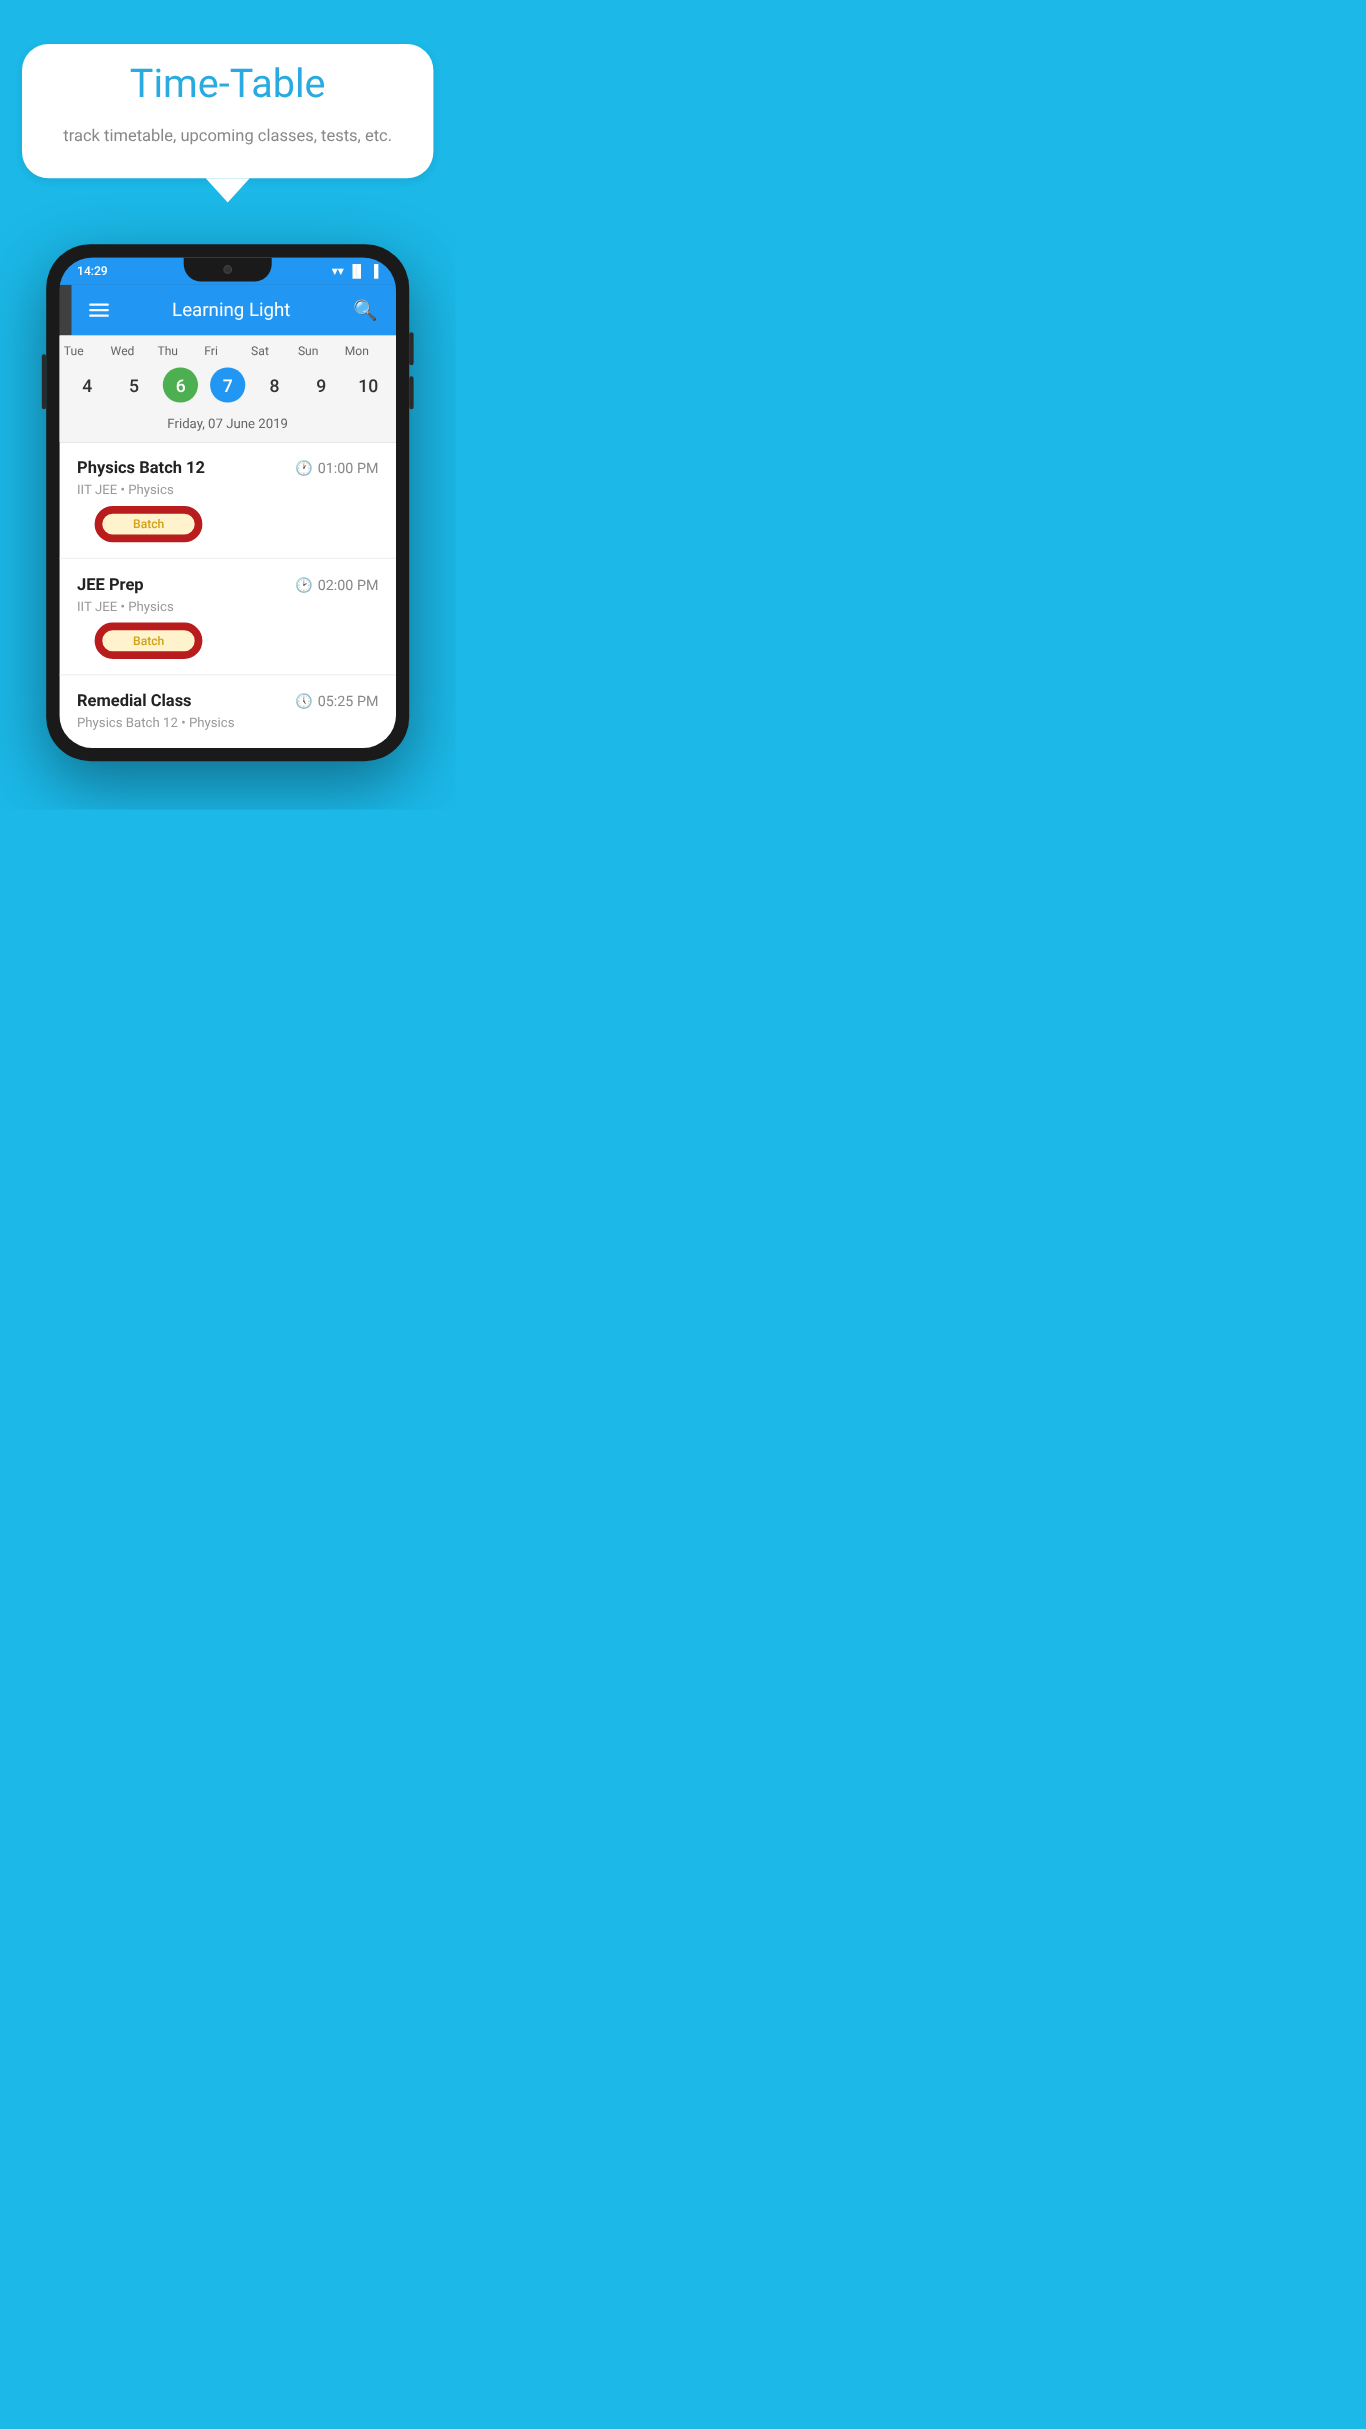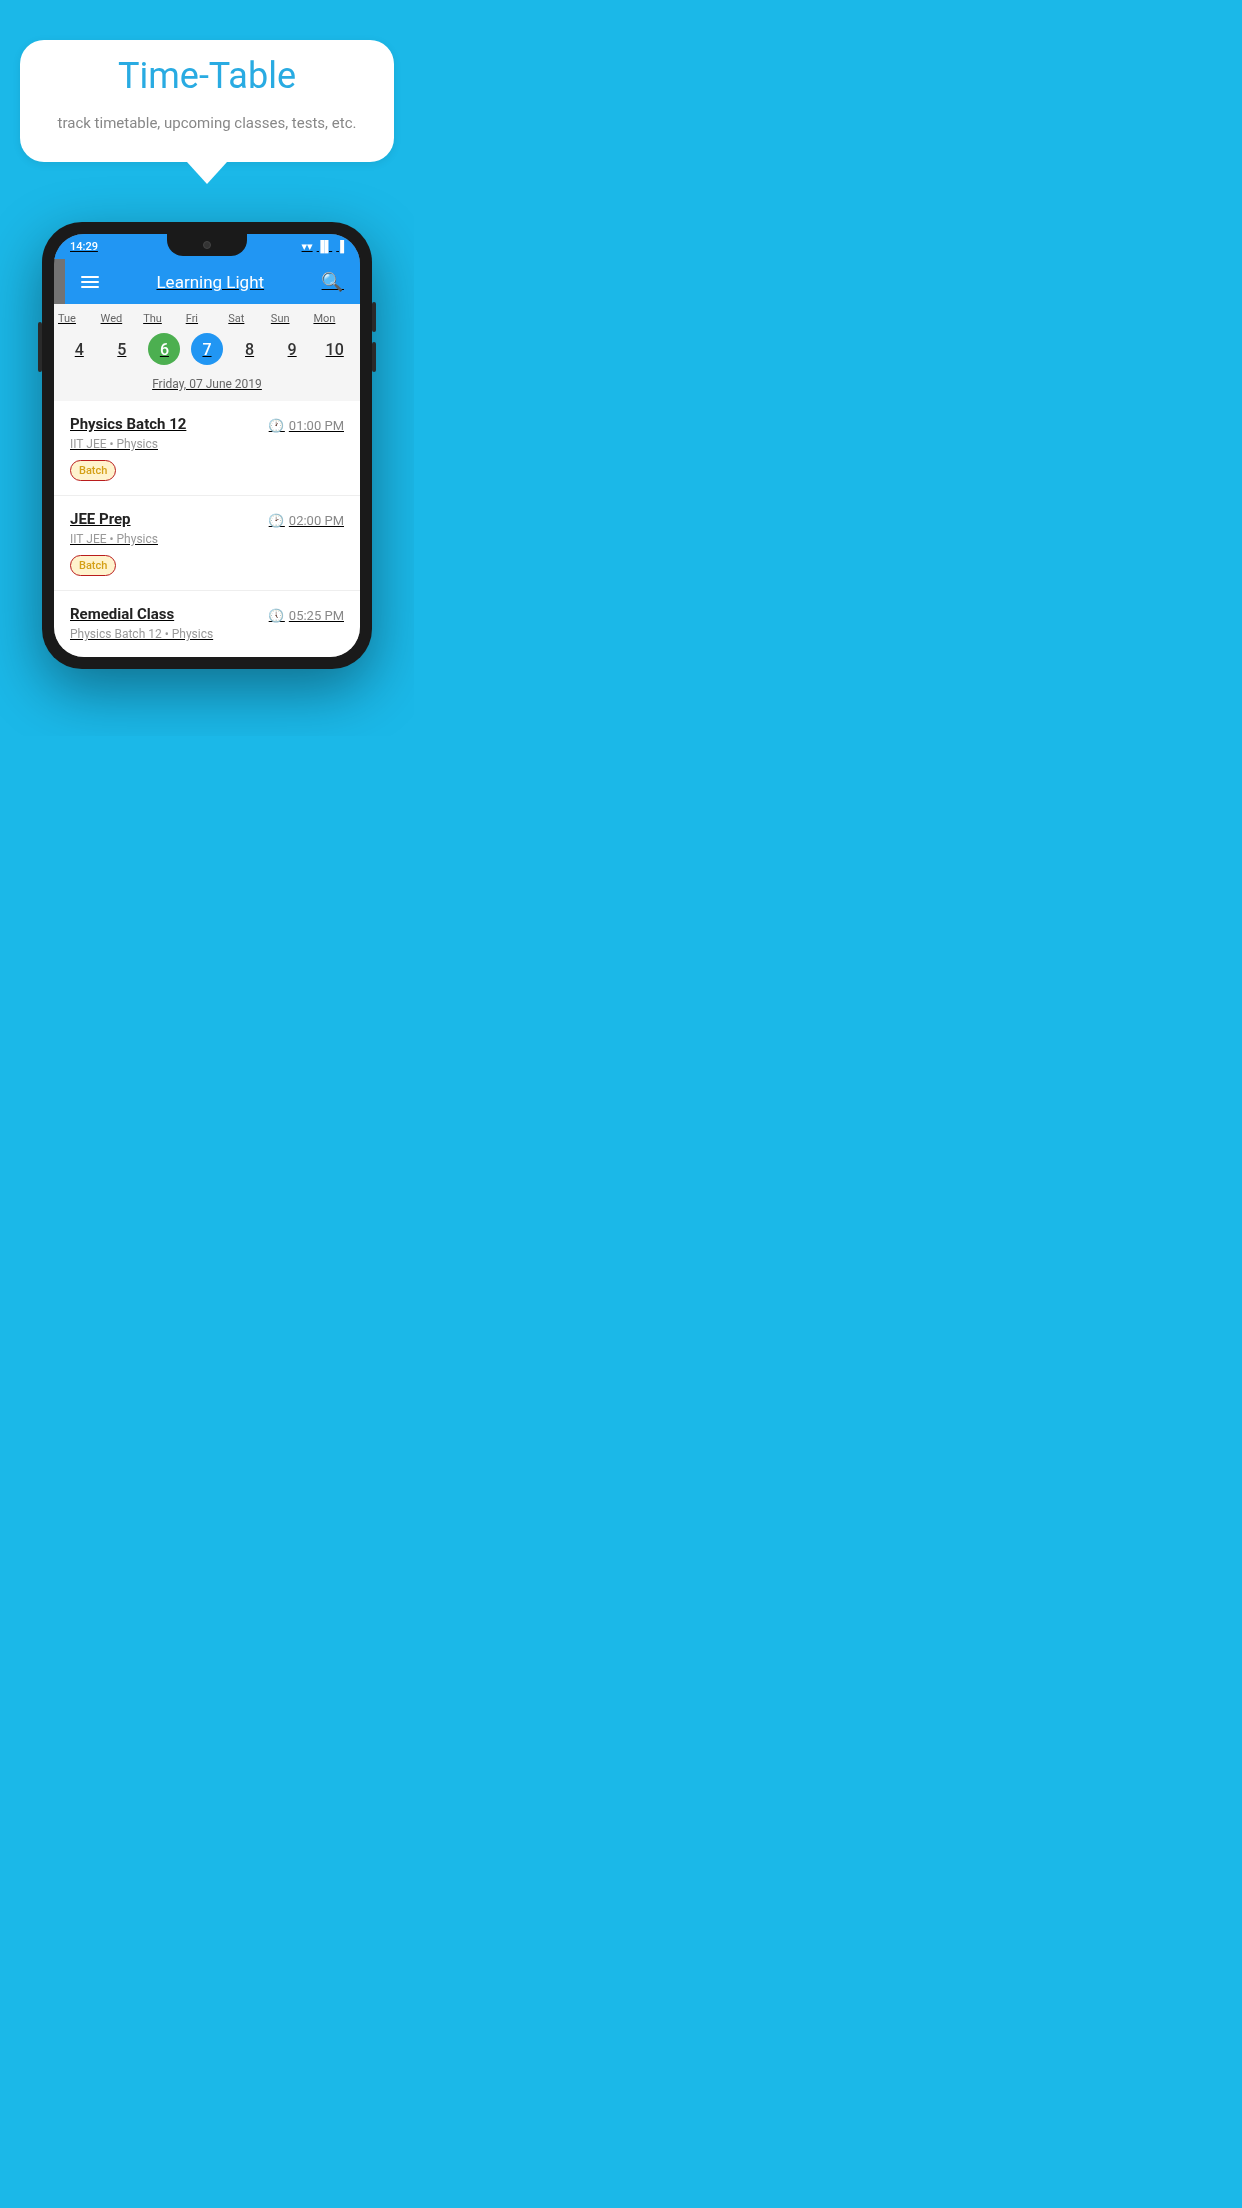--- a/index.html
+++ b/index.html
@@ -72,25 +72,24 @@
     .phone-frame {
       background: #1a1a1a;
       border-radius: 40px;
       padding: 12px;
       box-shadow: 0 20px 60px rgba(0,0,0,0.4);
       position: relative;
     }
 
     
     .phone-screen {
-      background: #737373;
+      background: #404040;
       border-radius: 30px;
       overflow: hidden;
       position: relative;
-      text-decoration: underline;
     }
 
     .status-bar {
       background: #2196F3;
       color: white;
       padding: 6px 16px;
       display: flex;
       justify-content: space-between;
       align-items: center;
       font-size: 11px;
@@ -264,27 +263,28 @@
     }
 
     .schedule-item-subtitle {
       font-size: 12px;
       color: #999;
       margin-bottom: 8px;
     }
 
     .batch-badge {
       display: inline-block;
-      padding: 3px 8px;
+      padding: 3px 28px;
       background: #FFF3CD;
       border-radius: 20px;
       font-size: 11px;
       color: #D4A017;
       font-weight: 500;
-      border: 1px solid #b91c1c;
+      border: 7px solid #b91c1c;
+      margin-left: 16px;
     }
 
     
     .phone-side-button {
       position: absolute;
       right: -4px;
       background: #2a2a2a;
       border-radius: 2px;
     }
 

